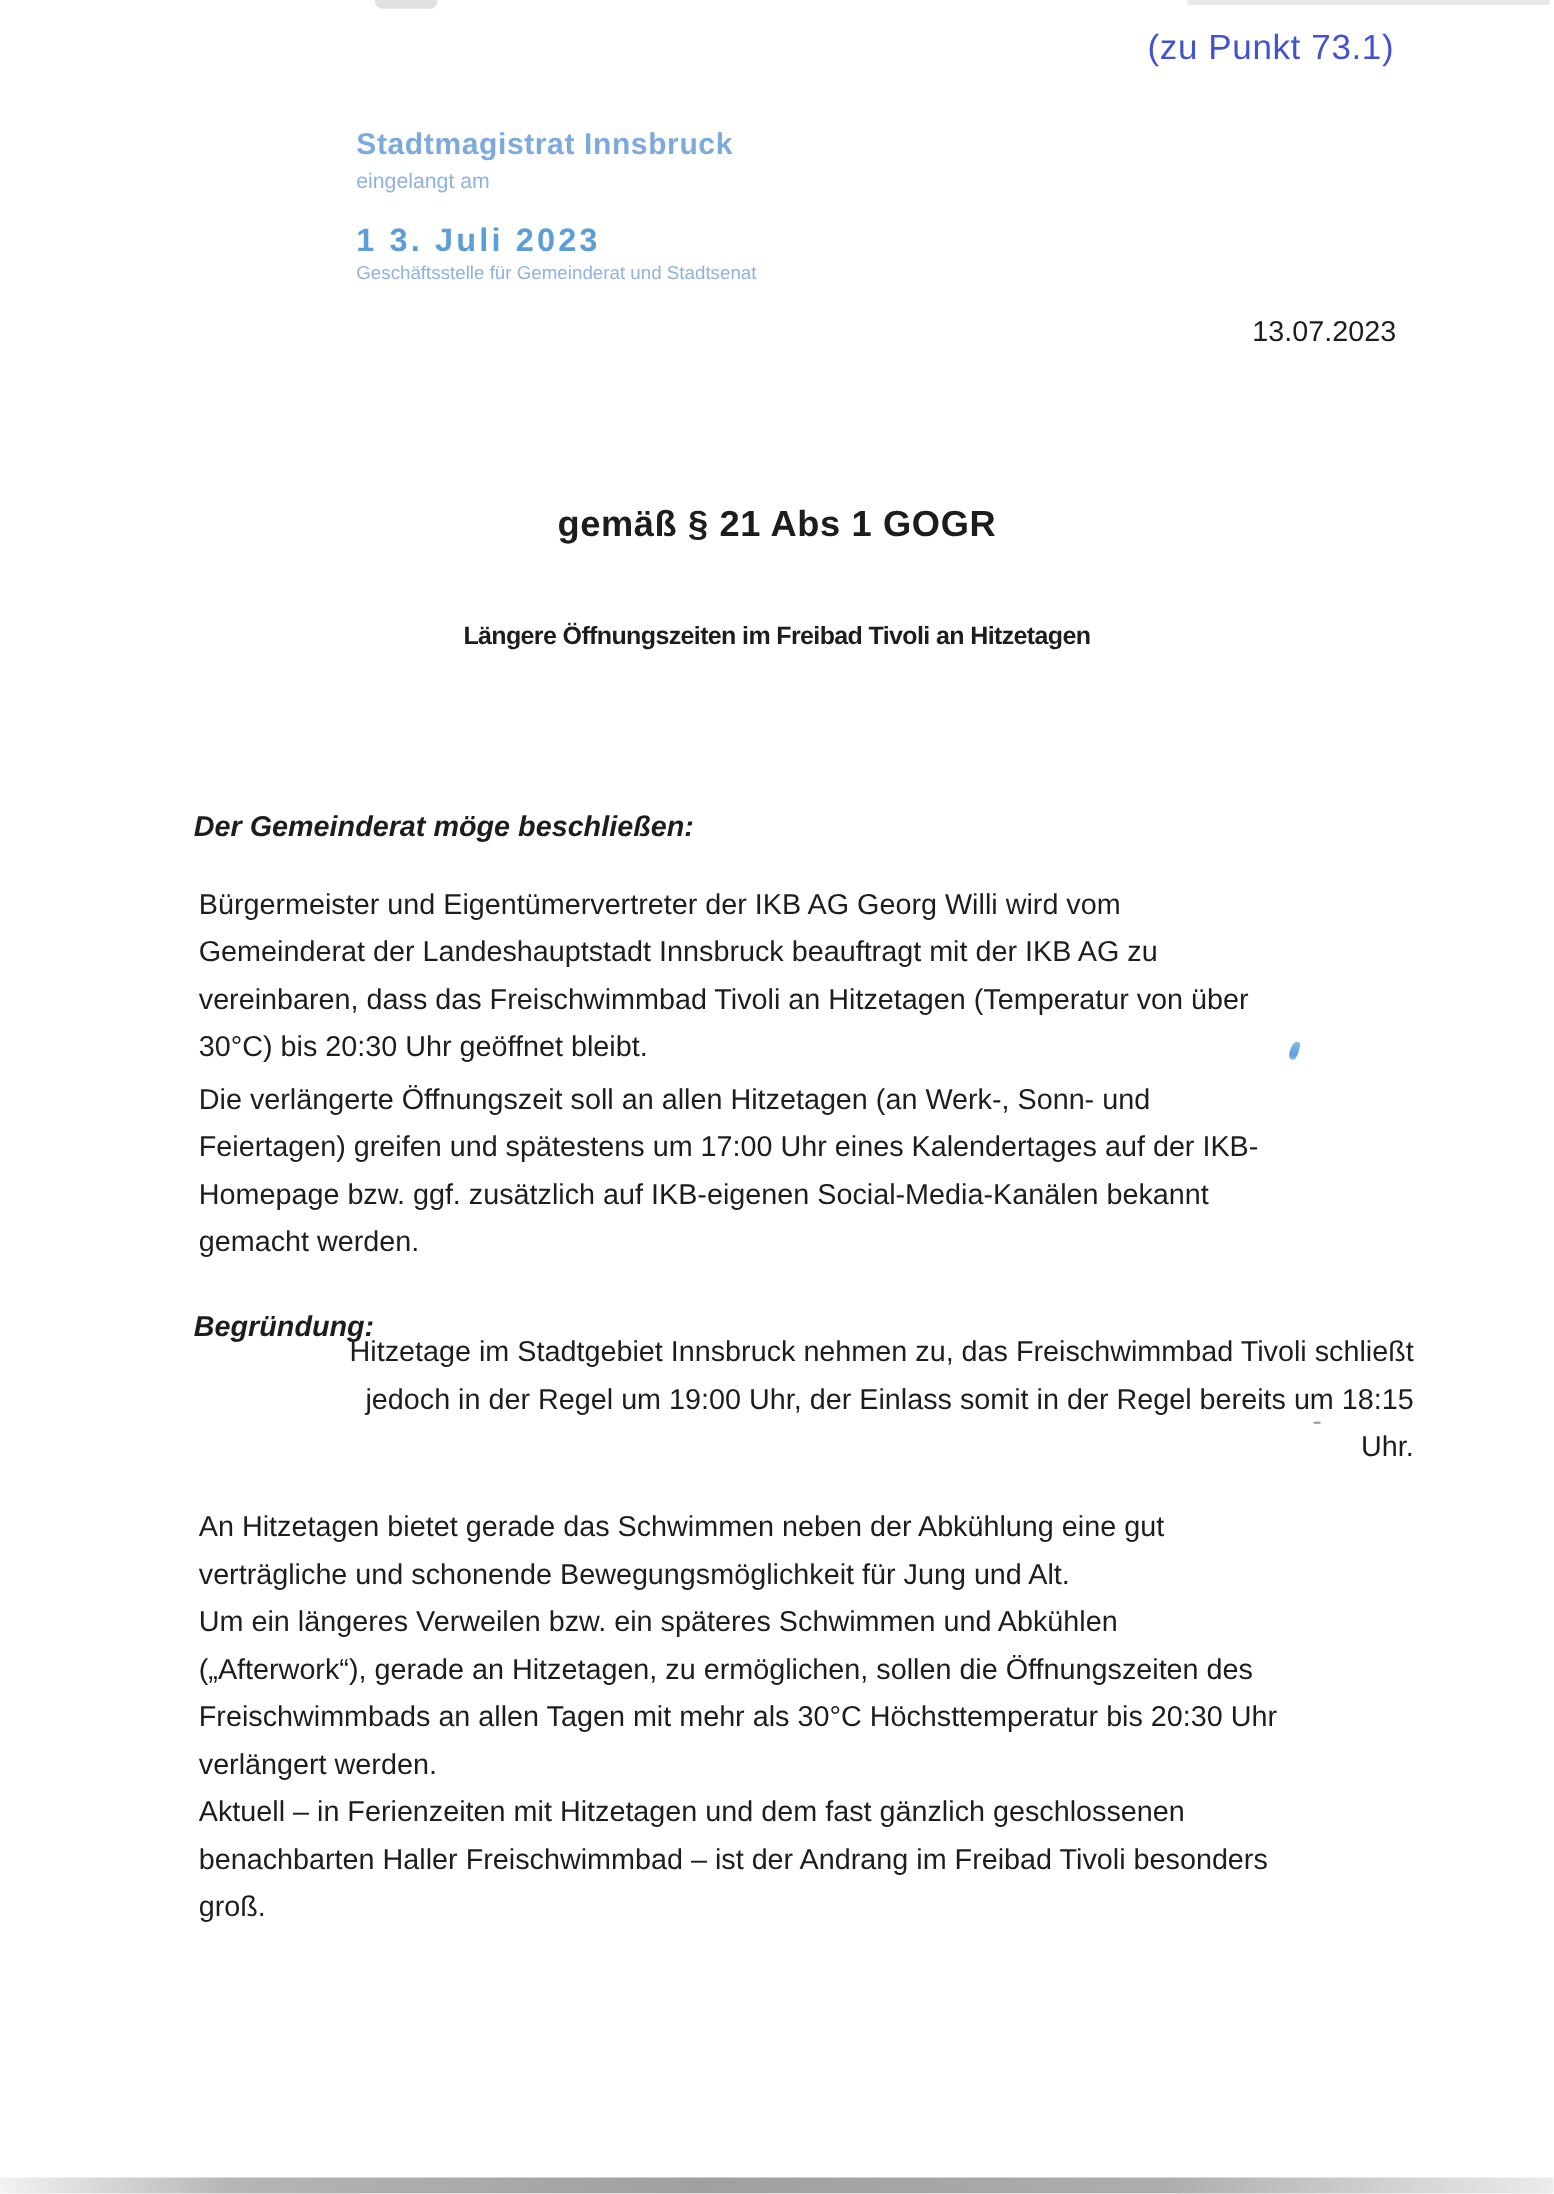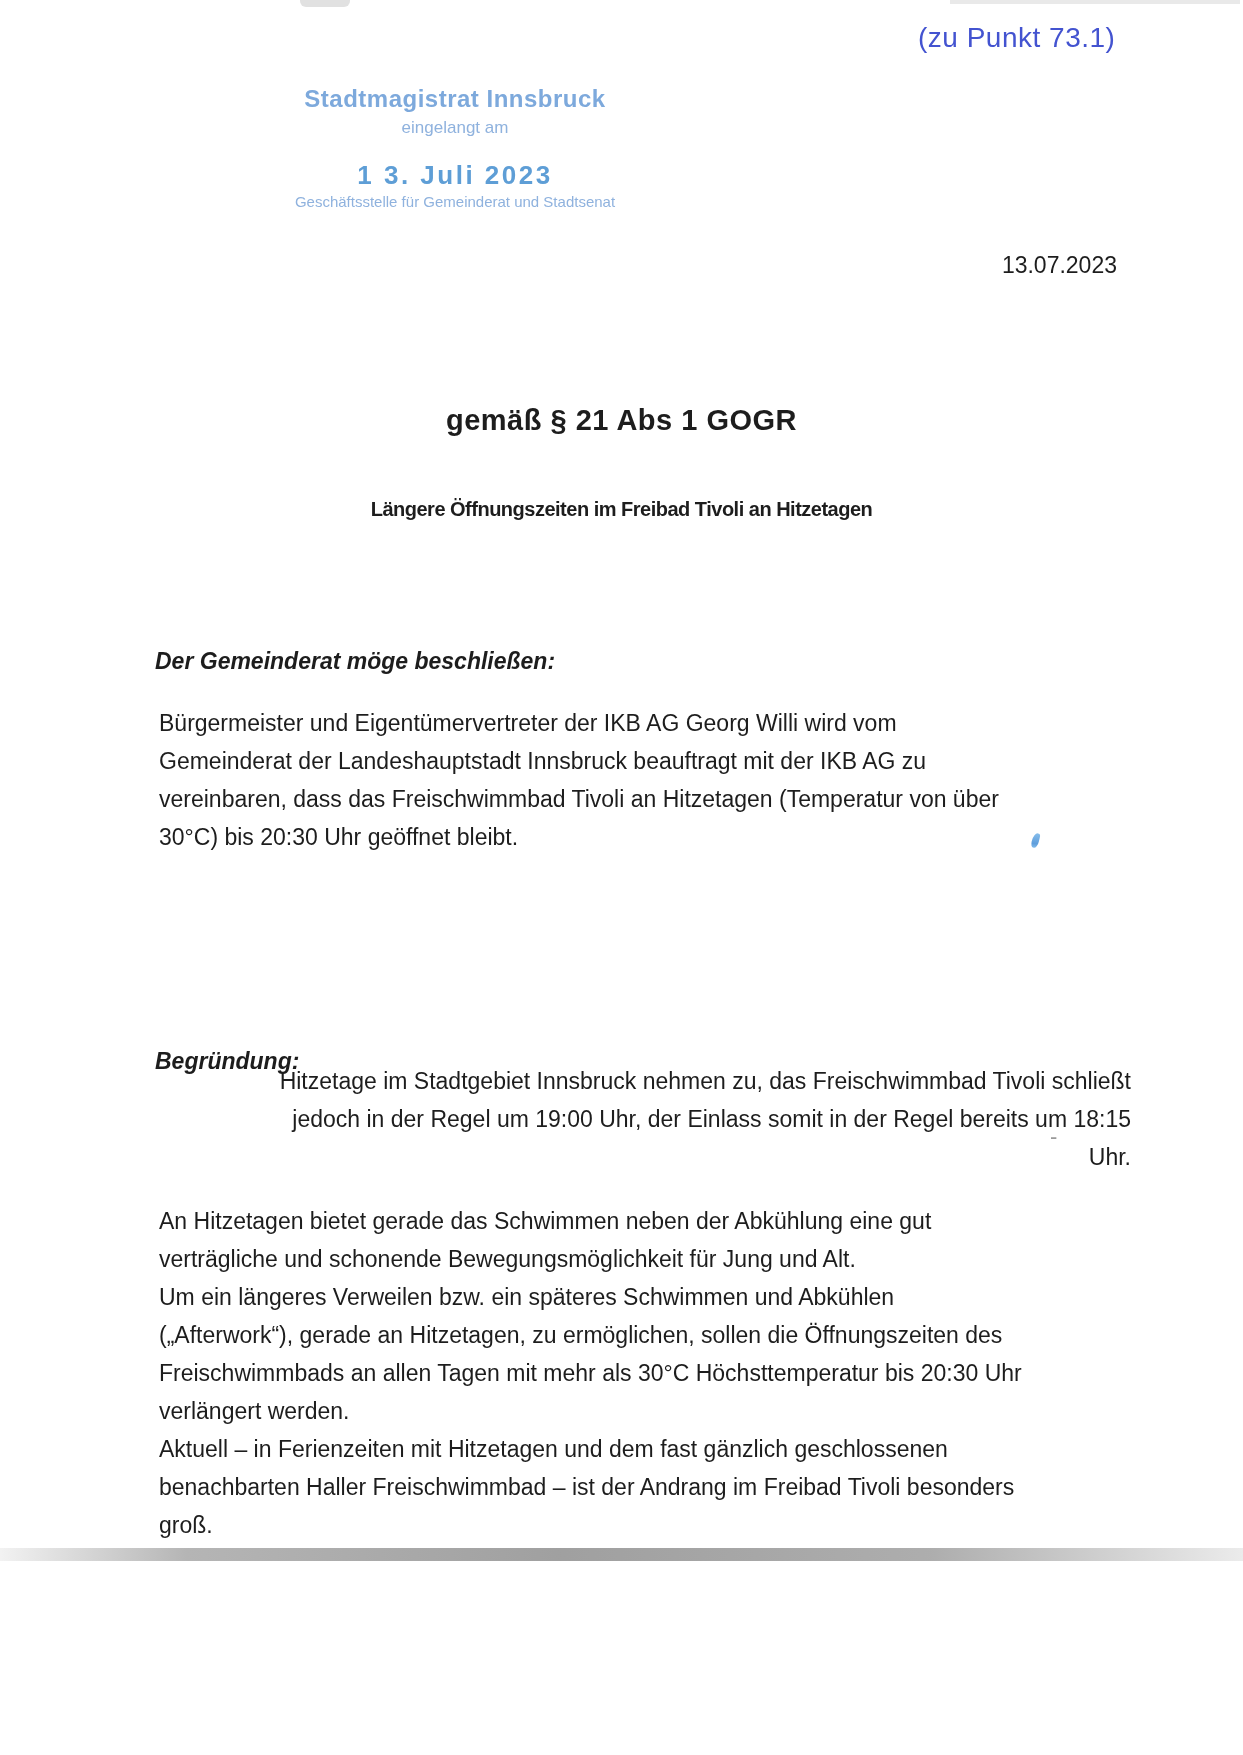--- a/index.html
+++ b/index.html
@@ -1,32 +1,32 @@
 <!DOCTYPE html>
 <html><head>
 <meta charset="utf-8">
 <style>
   html,body{margin:0;padding:0;background:#ffffff;}
   .page{
     position:relative;
-    width:1243px;height:1561px;
+    width:1243px;height:1755px;
     background:#ffffff;
     font-family:"Liberation Sans",sans-serif;
     color:#1d1d1d;
     overflow:hidden;
   }
   
   .annotation{
     position:absolute;top:22px;left:918px;
     font-size:28px;color:#4353d0;letter-spacing:0.5px;
   }
   
   .stamp{
-    position:absolute;top:85px;left:285px;width:340px;
-    text-align:center;line-height:1.15;
+    position:absolute;top:102px;left:285px;width:340px;
+    text-align:left;line-height:1.15;
   }
   .stamp-org{font-size:24px;font-weight:600;color:#7da9dc;letter-spacing:0.5px;}
   .stamp-received{font-size:17px;color:#8fb2de;margin-top:5px;}
   .stamp-date{font-size:26px;font-weight:700;color:#5e9ed6;letter-spacing:2.5px;margin-top:24px;}
   .stamp-hand{
     position:relative;left:42px;white-space:nowrap;
     font-family:"DejaVu Serif",serif;font-style:italic;
     font-size:25px;color:#7668d2;letter-spacing:1.5px;margin-top:1px;
   }
   .stamp-office{font-size:15px;color:#8fb2de;white-space:nowrap;margin-top:2px;}
@@ -93,20 +93,24 @@
 
   <div class="heading">Längere Öffnungszeiten im Freibad Tivoli an Hitzetagen</div>
 
   <div class="section-label label-resolution">Der Gemeinderat möge beschließen:</div>
 
   <div class="bodyblock block-resolution">
     <p class="para">Bürgermeister und Eigentümervertreter der IKB AG Georg Willi wird vom
 Gemeinderat der Landeshauptstadt Innsbruck beauftragt mit der IKB AG zu
 vereinbaren, dass das Freischwimmbad Tivoli an Hitzetagen (Temperatur von über
 30°C) bis 20:30 Uhr geöffnet bleibt.</p>
+    <p class="para">Die verlängerte Öffnungszeit soll an allen Hitzetagen (an Werk-, Sonn- und
+Feiertagen) greifen und spätestens um 17:00 Uhr eines Kalendertages auf der IKB-
+Homepage bzw. ggf. zusätzlich auf IKB-eigenen Social-Media-Kanälen bekannt
+gemacht werden.</p>
   </div>
 
   <div class="pen-mark"></div>
 
   <div class="section-label label-justification">Begründung:</div>
 
   <div class="bodyblock block-justification">
     <p class="para gap-after">Hitzetage im Stadtgebiet Innsbruck nehmen zu, das Freischwimmbad Tivoli schließt
 jedoch in der Regel um 19:00 Uhr, der Einlass somit in der Regel bereits um 18:15
 Uhr.</p>

